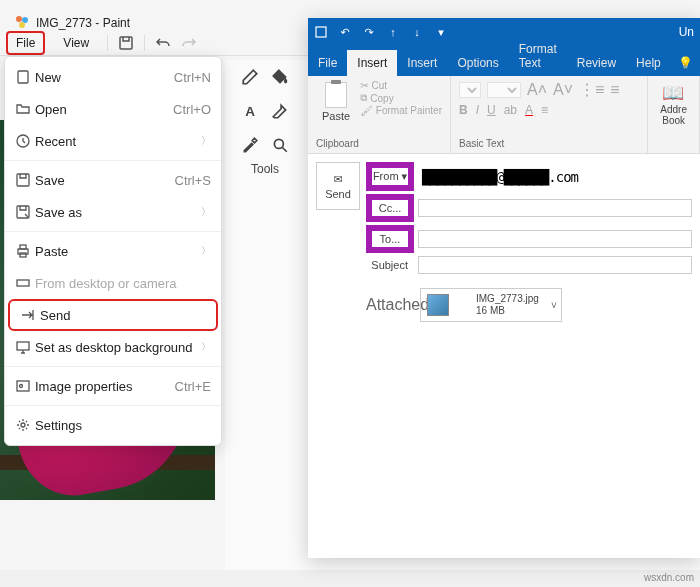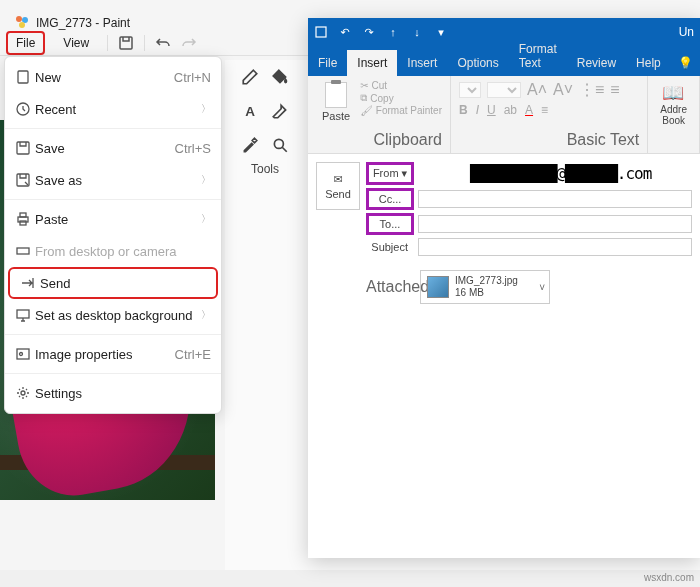--- a/index.html
+++ b/index.html
@@ -45,44 +45,44 @@
 .ol-title .qicon { width: 14px; height: 14px; color: #fff; display: flex; align-items: center; justify-content: center; font-size: 11px; }
 .ol-title .tt { color: #fff; font-size: 12px; margin-left: auto; }
 
 .ol-tabs { height: 30px; background: #0a64b8; display: flex; align-items: flex-end; }
 .ol-tabs .tab { padding: 6px 10px; font-size: 12px; color: #e5e5e5; }
 .ol-tabs .tab.active { background: #f3f3f3; color: #222; }
 .ol-tabs .tell { display: flex; align-items: center; gap: 4px; padding: 6px 8px; color: #fff; font-size: 12px; }
 
 .ol-ribbon { height: 78px; background: #f3f3f3; border-bottom: 1px solid #ddd; display: flex; }
 .ol-group { border-right: 1px solid #ddd; padding: 4px 8px; display: flex; flex-direction: column; }
-.ol-group .glabel { font-size: 16px; color: #666; text-align: right; margin-top: auto; padding-top: 2px; }
+.ol-group .glabel { font-size: 10px; color: #666; text-align: left; margin-top: auto; padding-top: 2px; }
 .paste-btn { display: flex; flex-direction: column; align-items: center; gap: 2px; padding: 2px 6px; font-size: 11px; color: #444; }
 .paste-btn .big { width: 22px; height: 26px; background: #fff; border: 1px solid #ccc; position: relative; }
 .paste-btn .big::after { content: ""; position: absolute; top: -3px; left: 5px; width: 10px; height: 4px; background: #888; border-radius: 1px; }
 .clip-side { display: flex; flex-direction: column; gap: 1px; font-size: 10px; color: #aaa; margin-left: 4px; }
 .clip-side div { display: flex; align-items: center; gap: 3px; }
 .fmt-tools { display: flex; gap: 8px; align-items: center; font-size: 12px; color: #aaa; flex-wrap: wrap; }
 .fmt-row { display: flex; gap: 6px; align-items: center; }
 .fmt-row select { font-size: 11px; border: 1px solid #ddd; background: #fff; color: #aaa; }
 .addr { display: flex; flex-direction: column; align-items: center; font-size: 10px; color: #444; padding: 2px 4px; }
 
 .ol-compose { padding: 8px; display: flex; gap: 6px; }
 .send-btn { width: 44px; height: 48px; border: 1px solid #ccc; display: flex; flex-direction: column; align-items: center; justify-content: center; gap: 2px; font-size: 11px; color: #444; }
 .fields { flex: 1; display: flex; flex-direction: column; gap: 3px; }
 .frow { display: flex; align-items: center; gap: 4px; }
-.frow .flabel { width: 48px; font-size: 11px; color: #444; text-align: center; border: 3px solid #a21caf; padding: 2px 0; }
+.frow .flabel { width: 48px; font-size: 11px; color: #444; text-align: center; border: 6px solid #a21caf; padding: 2px 0; }
 .frow .flabel.plain { border: none; text-align: right; padding-right: 6px; }
 .frow .finput { flex: 1; border: 1px solid #ccc; height: 18px; font-size: 11px; padding: 0 4px; }
-.frow .redacted { font-family: monospace; font-size: 16px; letter-spacing: -1px; color: #000; padding: 2px 4px; margin-left: 48px; }
+.frow .redacted { font-family: monospace; font-size: 14px; letter-spacing: -1px; color: #000; padding: 2px 4px; }
 .attach-row { display: flex; align-items: center; gap: 6px; padding: 6px 8px 6px 58px; }
 .attach-row .albl { font-size: 16px; color: #666; width: 48px; text-align: right; }
 .attach-chip { border: 1px solid #ccc; padding: 4px 22px 4px 6px; display: flex; align-items: center; gap: 6px; position: relative; min-width: 130px; }
 .attach-chip .aicon { width: 22px; height: 22px; background: linear-gradient(135deg,#6ab0e0,#3a7aa8); border: 1px solid #888; }
-.attach-chip .ainfo { display: flex; flex-direction: column; font-size: 10px; color: #444; line-height: 1.2; }
+.attach-chip .ainfo { display: flex; flex-direction: column; font-size: 10px; color: #444; line-height: 1.2; margin-left: 21px; }
 .attach-chip .chev { position: absolute; right: 4px; top: 50%; transform: translateY(-50%); font-size: 10px; color: #666; }
 
 .watermark { position: absolute; right: 6px; bottom: 4px; font-size: 10px; color: #888; }
 
 svg { width: 100%; height: 100%; }
 </style>
 </head>
 <body>
 
 <div class="paint">
@@ -157,20 +157,29 @@
 
   <div class="filemenu">
     <div class="row">
       <span class="ic">
           <svg viewBox="0 0 16 16" fill="none" stroke="currentColor" stroke-width="1.3">
             <rect x="3" y="2" width="10" height="12" rx="1"></rect>
           </svg>
         </span>
       <span class="lbl">New</span>
       <span class="sc">Ctrl+N</span>
+    </div>
+    <div class="row">
+      <span class="ic">
+          <svg viewBox="0 0 16 16" fill="none" stroke="currentColor" stroke-width="1.3">
+            <path d="M2 4h4l1 2h7v6H2z"></path>
+          </svg>
+        </span>
+      <span class="lbl">Open</span>
+      <span class="sc">Ctrl+O</span>
     </div>
     <div class="row">
       <span class="ic">
           <svg viewBox="0 0 16 16" fill="none" stroke="currentColor" stroke-width="1.3">
             <circle cx="8" cy="8" r="6"></circle>
             <path d="M8 5v3l2 2"></path>
           </svg>
         </span>
       <span class="lbl">Recent</span>
       <span class="chev">〉</span>

